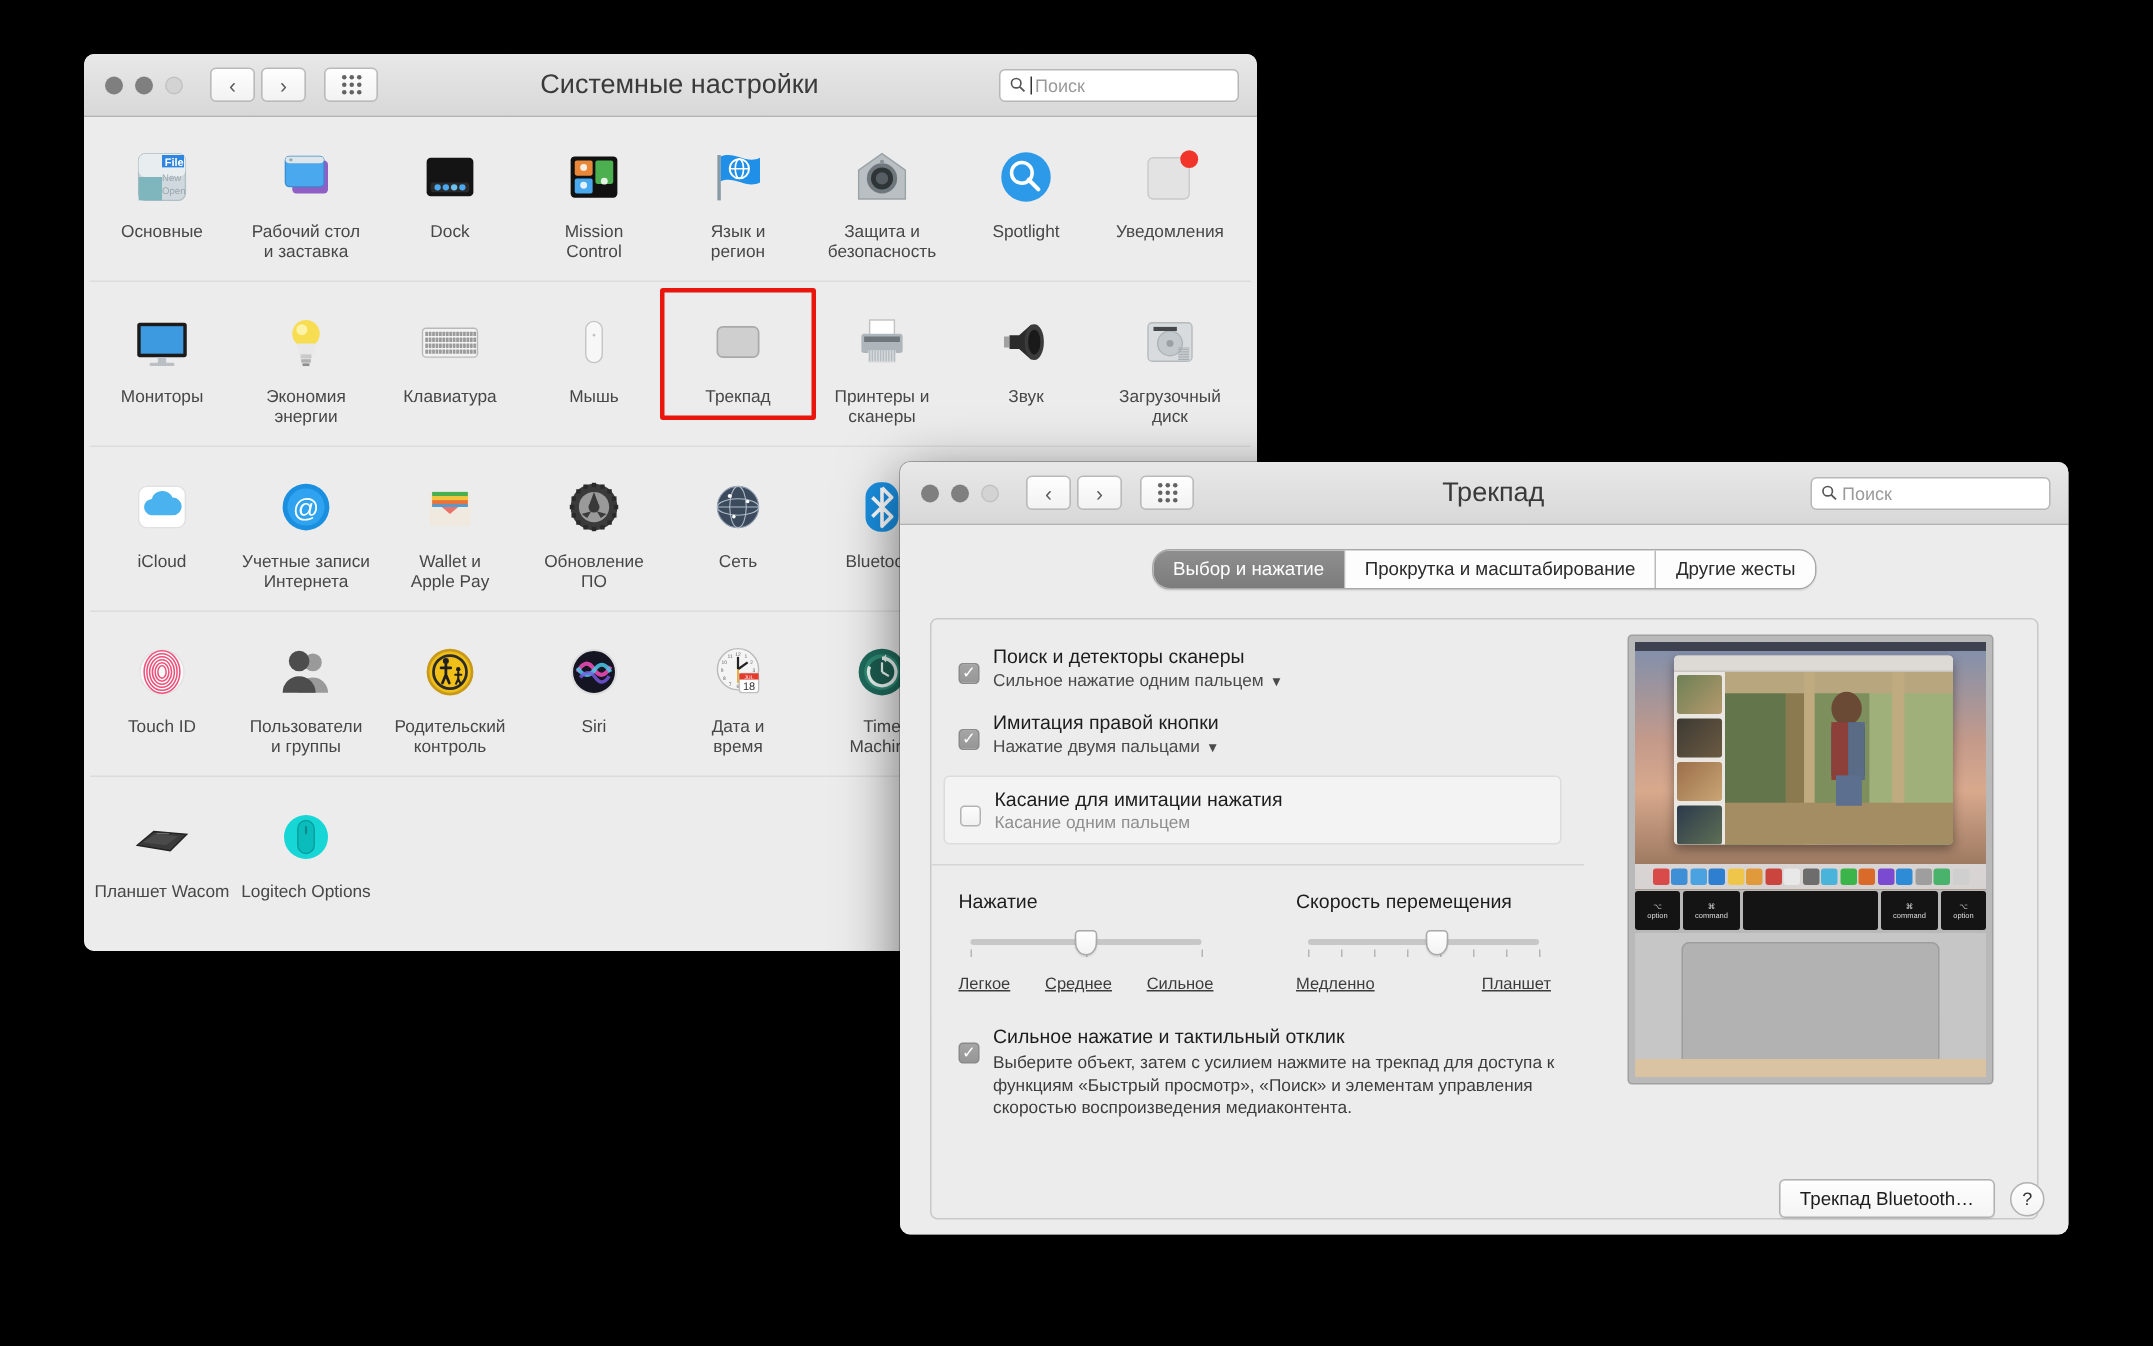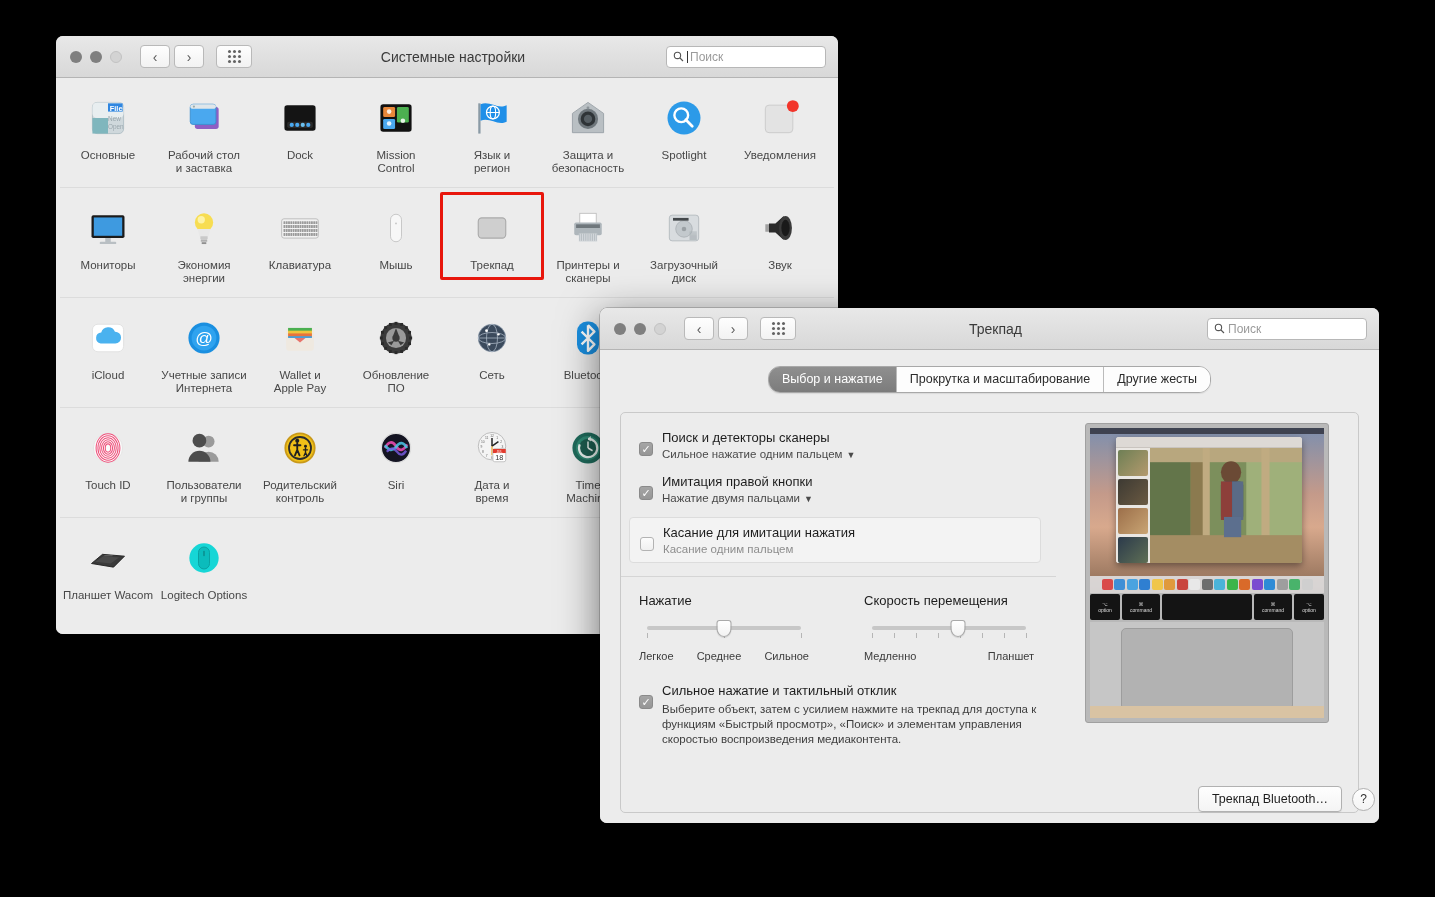--- a/index.html
+++ b/index.html
@@ -43,21 +43,21 @@
     width: 36px; height: 23px;
     background: linear-gradient(to bottom, #fefefe, #f2f2f2);
     border: 1px solid #b9b9b9; border-radius: 4px;
     margin-left: 12px;
     display: flex; align-items: center; justify-content: center;
   }
   .griddots { display: grid; grid-template-columns: repeat(3, 3px); gap: 2px; }
   .griddots i { width: 3px; height: 3px; background: #636363; border-radius: 50%; display: block; }
   .win-title {
     position: absolute; left: 12px; right: 0; text-align: center;
-    font-size: 14px; color: #3a3a3a; pointer-events: none;
+    font-size: 18px; color: #3a3a3a; pointer-events: none;
   }
   .searchfield {
     position: absolute; right: 12px; top: 50%; transform: translateY(-50%);
     width: 160px; height: 22px;
     background: #fff; border: 1px solid #b7b7b7; border-radius: 4px;
     display: flex; align-items: center; padding: 0 6px;
     font-size: 12px; color: #9a9a9a;
   }
   .mag { width: 11px; height: 11px; margin-right: 3px; flex: 0 0 auto; }
   .caret { width: 1px; height: 12px; background: #333; margin-right: 2px; }
@@ -148,21 +148,21 @@
   .sl-ticks { position: absolute; left: 8px; right: 8px; top: 13px; height: 6px; }
   .sl-ticks i { position: absolute; width: 1px; height: 5px; background: #b5b5b5; }
   .sl-knob {
     position: absolute; top: 0px; width: 15px; height: 17px;
     background: linear-gradient(to bottom, #ffffff, #f2f2f2);
     border: 1px solid #a9a9a9;
     border-radius: 3px 3px 50% 50%;
     transform: translateX(-50%);
     box-shadow: 0 1px 1px rgba(0,0,0,.12);
   }
-  .sl-labels { display: flex; justify-content: space-between; font-size: 11px; color: #3c3c3c; margin-top: 4px; }
+  .sl-labels { display: flex; justify-content: space-between; font-size: 11px; color: #3c3c3c; margin-top: 4px; text-decoration: underline; }
 
   .bottom-opt { margin-top: 20px; display: flex; }
   .bottom-desc { font-size: 11.5px; color: #3d3d3d; line-height: 15px; margin-top: 3px; width: 375px; }
 
   
   .preview {
     width: 244px; height: 300px; background: #b9b9b9;
     border: 1px solid #a0a0a0; border-radius: 3px;
     position: relative; overflow: hidden;
   }
@@ -198,21 +198,21 @@
     display: flex; flex-direction: column; align-items: center; justify-content: center; }
   .pv-pad-area { position: absolute; left: 4px; right: 4px; top: 198px; bottom: 16px; background: #c6c6c6; }
   .pv-pad {
     position: absolute; left: 50%; transform: translateX(-50%); top: 6px;
     width: 172px; height: 82px; background: #b2b2b2;
     border: 1px solid #9d9d9d; border-radius: 5px;
   }
   .pv-wood { position: absolute; left: 4px; right: 4px; bottom: 4px; height: 12px; background: #d9c3a3; }
 
   .tp-footer {
-    position: absolute; left: 0; right: 4px; bottom: 0; height: 48px;
+    position: absolute; left: 0; right: 16px; bottom: 0; height: 48px;
     display: flex; align-items: center; justify-content: flex-end;
     gap: 10px;
   }
   .btn {
     font-size: 12.5px; padding: 5px 13px; color: #1d1d1d;
     background: linear-gradient(to bottom, #fefefe, #f4f4f4);
     border: 1px solid #b1b1b1; border-radius: 4px;
     box-shadow: 0 1px 1px rgba(0,0,0,.06);
   }
   .helpbtn {
@@ -486,46 +486,46 @@
                 <rect x="28.5" y="30" width="1" height="8" fill="#b4bbc0"></rect>
                 <rect x="30.5" y="30" width="1" height="8" fill="#b4bbc0"></rect>
                 <rect x="32.5" y="30" width="1" height="8" fill="#b4bbc0"></rect>
               </svg>
             </div>
             <div class="pref-label">Принтеры и<br>сканеры</div>
           </div>
           <div class="pref-item">
             <div class="pref-icon">
               <svg viewBox="0 0 48 48" width="44" height="44">
+                <path d="M12 19 L19 19 L28 11 L28 37 L19 29 L12 29 Z" fill="#2b2b2b"></path>
+                <ellipse cx="30" cy="24" rx="7" ry="13" fill="#3b3b3b"></ellipse>
+                <ellipse cx="30" cy="24" rx="4.5" ry="9" fill="#1a1a1a"></ellipse>
+                <path d="M8 20 L12 20 L12 28 L8 28 Z" fill="#555" opacity=".5"></path>
+              </svg>
+            </div>
+            <div class="pref-label">Звук</div>
+          </div>
+          <div class="pref-item">
+            <div class="pref-icon">
+              <svg viewBox="0 0 48 48" width="44" height="44">
                 <rect x="8" y="10" width="32" height="28" rx="3" fill="#d8dcdf" stroke="#b4babe"></rect>
                 <circle cx="24" cy="25" r="9" fill="#c3c9cd" stroke="#aeb4b8"></circle>
                 <circle cx="24" cy="25" r="2.5" fill="#9aa0a4"></circle>
                 <rect x="12" y="13" width="17" height="3" fill="#44484b"></rect>
                 <rect x="30" y="28" width="8" height=".7" fill="#a6adb1"></rect>
                 <rect x="30" y="29.2" width="8" height=".7" fill="#a6adb1"></rect>
                 <rect x="30" y="30.4" width="8" height=".7" fill="#a6adb1"></rect>
                 <rect x="30" y="31.6" width="8" height=".7" fill="#a6adb1"></rect>
                 <rect x="30" y="32.8" width="8" height=".7" fill="#a6adb1"></rect>
                 <rect x="30" y="34" width="8" height=".7" fill="#a6adb1"></rect>
                 <rect x="30" y="35.2" width="8" height=".7" fill="#a6adb1"></rect>
                 <rect x="30" y="36.4" width="8" height=".7" fill="#a6adb1"></rect>
               </svg>
             </div>
             <div class="pref-label">Загрузочный<br>диск</div>
-          </div>
-          <div class="pref-item">
-            <div class="pref-icon">
-              <svg viewBox="0 0 48 48" width="44" height="44">
-                <path d="M12 19 L19 19 L28 11 L28 37 L19 29 L12 29 Z" fill="#2b2b2b"></path>
-                <ellipse cx="30" cy="24" rx="7" ry="13" fill="#3b3b3b"></ellipse>
-                <ellipse cx="30" cy="24" rx="4.5" ry="9" fill="#1a1a1a"></ellipse>
-                <path d="M8 20 L12 20 L12 28 L8 28 Z" fill="#555" opacity=".5"></path>
-              </svg>
-            </div>
-            <div class="pref-label">Звук</div>
           </div>
         </div>
         <div class="pref-row">
           <div class="pref-item">
             <div class="pref-icon">
               <svg viewBox="0 0 48 48" width="44" height="44">
                 <rect x="7" y="9" width="34" height="30" rx="6" fill="#fff" stroke="#e0e0e0"></rect>
                 <path d="M16 30 a6 6 0 0 1 .6 -11.9 a8 8 0 0 1 15 -1 a5.5 5.5 0 0 1 .4 12.9 Z" fill="#4ab2ef"></path>
               </svg>
             </div>

